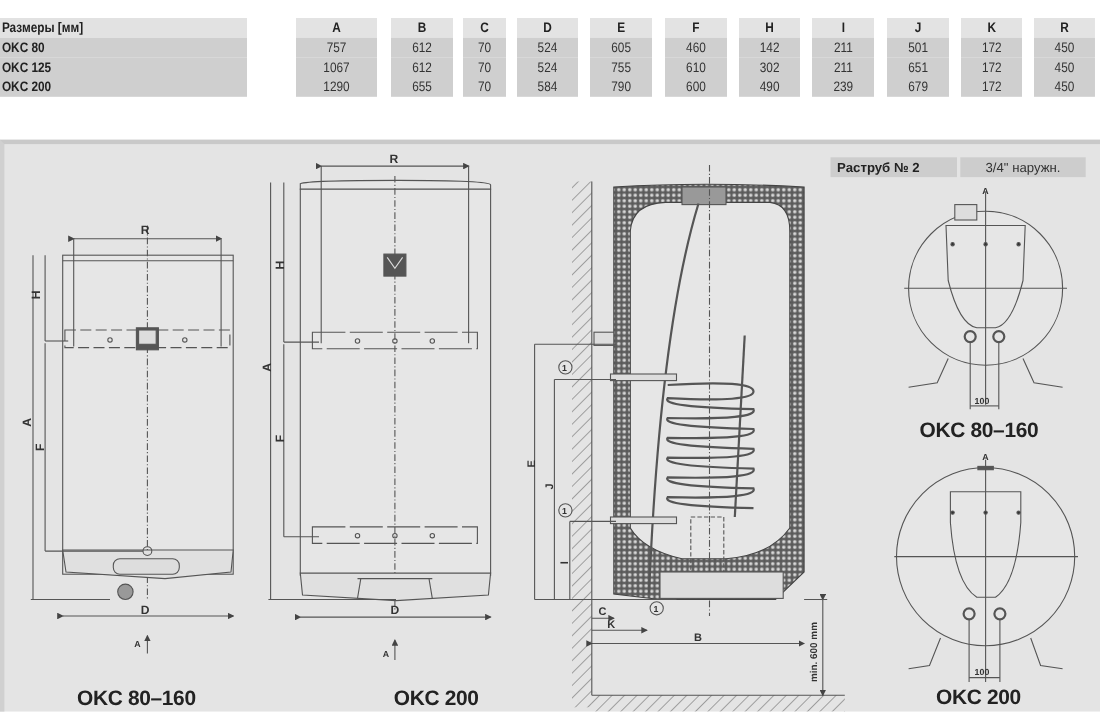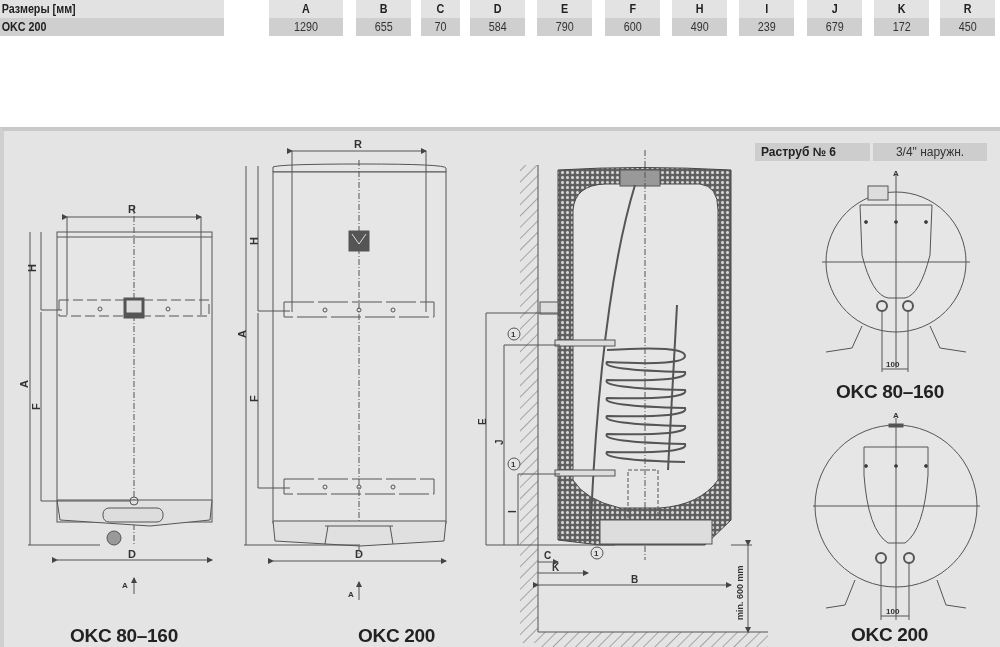--- a/index.html
+++ b/index.html
@@ -1,20 +1,20 @@
 <!DOCTYPE html>
 <html><head>
 <meta charset="utf-8">
 <style>
   * { box-sizing: border-box; margin: 0; padding: 0; }
   html, body { width: 1000px; height: 647px; background: #ffffff; overflow: hidden; }
   body { font-family: "Liberation Sans", sans-serif; position: relative; }
 
   
-  .dim-table { position: absolute; left: 0; top: 0; width: 1000px; border-collapse: collapse; font-family: "Liberation Sans", sans-serif; font-size: 12.5px; }
+  .dim-table { position: absolute; left: 0; top: 16px; width: 1000px; border-collapse: collapse; font-family: "Liberation Sans", sans-serif; font-size: 12.5px; }
   .dim-table td, .dim-table th { height: 18px; line-height: 18px; padding: 0; text-align: center; font-weight: normal; color: #333; border-left: 2px solid #fff; transform: scaleX(0.86); }
   .dim-table th { font-weight: bold; color: #222; }
   .dim-table td.model, .dim-table th.model { text-align: left; padding-left: 2px; font-weight: bold; color: #222; width: 262px; border-left: none; transform-origin: left center; }
   .dim-table tr.head { background: #ffffff; }
   .dim-table tr.head th { background: #e2e2e2; }
   .dim-table tr.head th.model { background: #e2e2e2; }
   .dim-table tr.shade td { background: #cfcfcf; }
   .dim-table tr.plain td { background: #ffffff; }
   .dim-table tr.head th.col { background: #e3e3e3; }
 
@@ -43,20 +43,48 @@
     <th class="col">B</th>
     <th class="col">C</th>
     <th class="col">D</th>
     <th class="col">E</th>
     <th class="col">F</th>
     <th class="col">H</th>
     <th class="col">I</th>
     <th class="col">J</th>
     <th class="col">K</th>
     <th class="col">R</th>
+  </tr>
+  <tr class="shade">
+    <td class="model">OKC 80</td>
+    <td>757</td>
+    <td>612</td>
+    <td>70</td>
+    <td>524</td>
+    <td>605</td>
+    <td>460</td>
+    <td>142</td>
+    <td>211</td>
+    <td>501</td>
+    <td>172</td>
+    <td>450</td>
+  </tr>
+  <tr class="shade">
+    <td class="model">OKC 125</td>
+    <td>1067</td>
+    <td>612</td>
+    <td>70</td>
+    <td>524</td>
+    <td>755</td>
+    <td>610</td>
+    <td>302</td>
+    <td>211</td>
+    <td>651</td>
+    <td>172</td>
+    <td>450</td>
   </tr>
   <tr class="shade">
     <td class="model">OKC 200</td>
     <td>1290</td>
     <td>655</td>
     <td>70</td>
     <td>584</td>
     <td>790</td>
     <td>600</td>
     <td>490</td>
@@ -249,20 +277,20 @@
       <line x1="909" y1="563" x2="909" y2="620"></line>
     <line x1="881" y1="616" x2="909" y2="616"></line>
   </g>
   <g font-size="8" font-weight="bold" fill="#333" stroke="none">
     <text x="893" y="418">A</text>
     <text x="886" y="614">100</text>
   </g>
 </svg>
 
 <div class="connector-box">
-  <span class="c-label">Раструб № 6</span>
+  <span class="c-label">Раструб № 2</span>
   <span class="c-value">3/4" наружн.</span>
 </div>
 
 <div class="caption cap-1">OKC 80–160</div>
 <div class="caption cap-2">OKC 200</div>
 <div class="caption cap-3">OKC 80–160</div>
 <div class="caption cap-4">OKC 200</div>
 
 </body></html>

